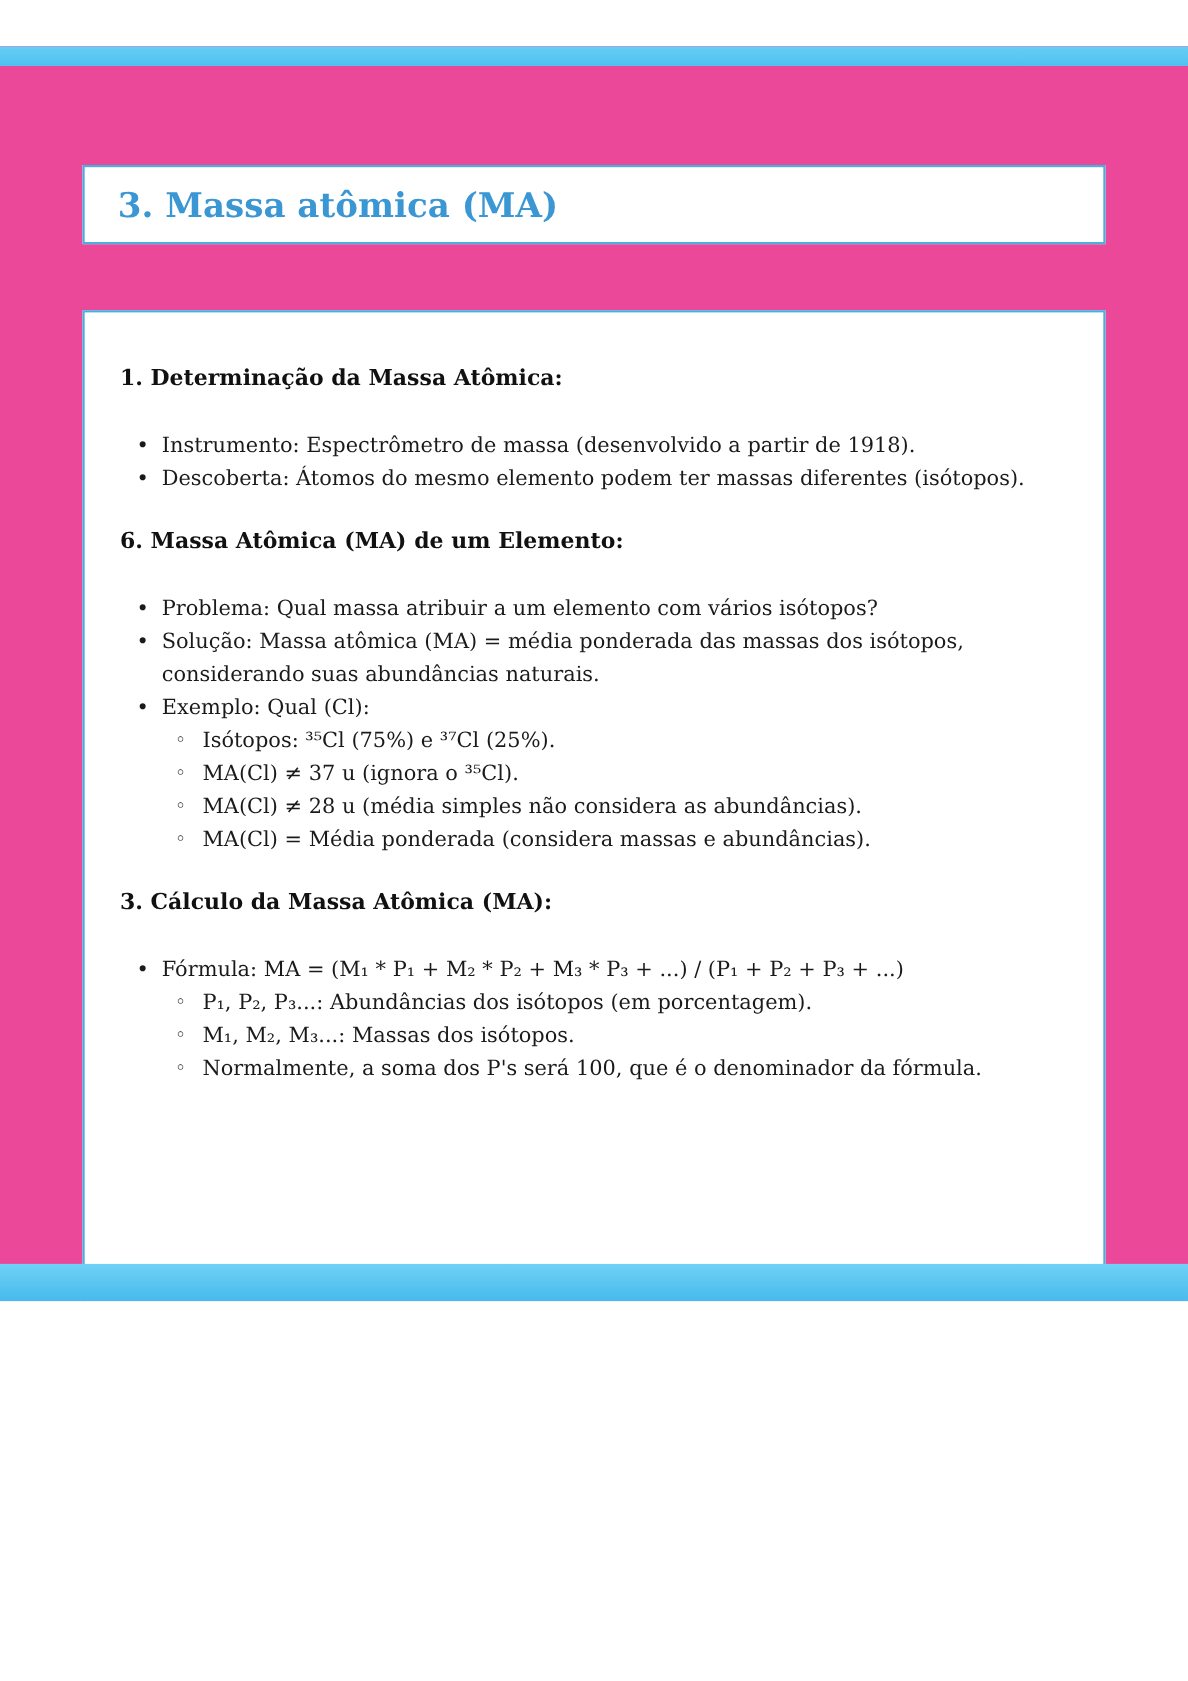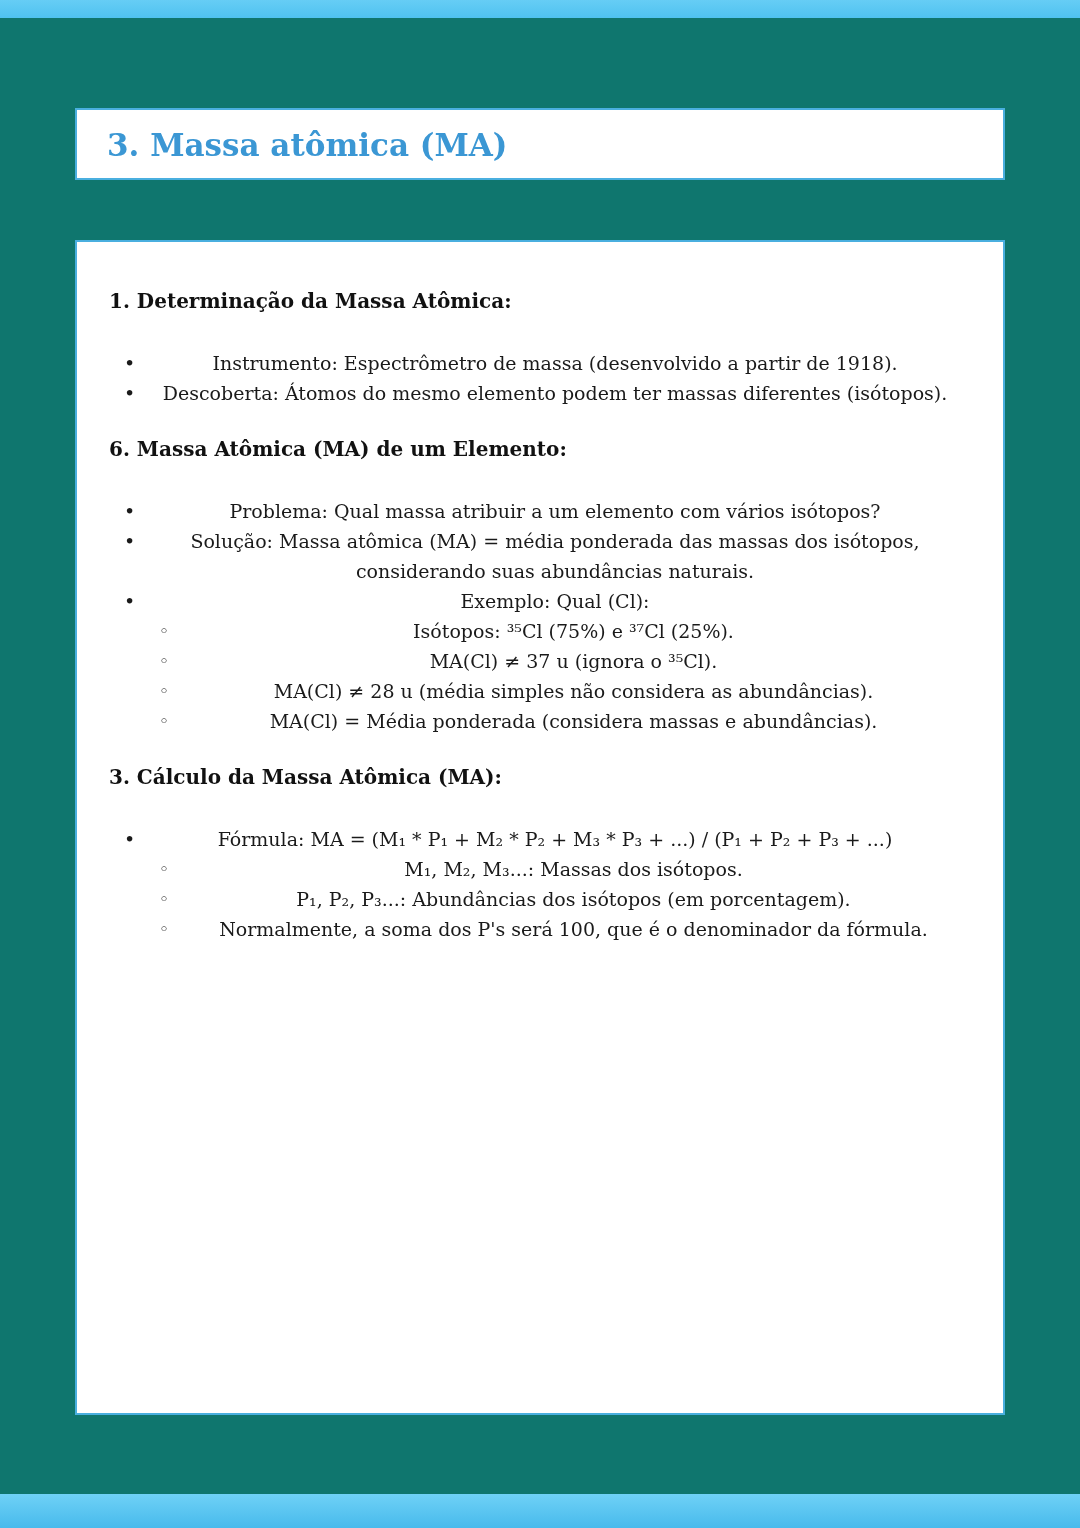--- a/index.html
+++ b/index.html
@@ -3,25 +3,26 @@
 <meta charset="utf-8">
 <style>
   html, body {
     margin: 0;
     padding: 0;
     background: #ffffff;
   }
   .page {
     position: relative;
     width: 1080px;
-    height: 1528px;
-    background: #0f766e;
+    height: 1141px;
+    background: #ec4899;
     font-family: "DejaVu Serif", "Liberation Serif", serif;
     color: #1a1a1a;
     overflow: hidden;
+    margin-top: 42px;
   }
   .top-bar {
     position: absolute;
     top: 0; left: 0;
     width: 100%;
     height: 18px;
     background: linear-gradient(#66cdf5, #4fc2f0);
   }
   .bottom-bar {
     position: absolute;
@@ -78,21 +79,20 @@
   ul {
     list-style: none;
     margin: 0;
     padding: 0;
     font-size: 19px;
   }
   ul.lvl1 > li {
     position: relative;
     padding-left: 38px;
     line-height: 30px;
-    text-align: center;
   }
   ul.lvl1 > li::before {
     content: "\2022";
     position: absolute;
     left: 15px;
     top: 0;
     line-height: 30px;
     color: #1a1a1a;
   }
   ul.lvl2 > li {
@@ -159,24 +159,24 @@
         </ul>
       </li>
     </ul>
 
     <h3 class="sec">3. Cálculo da Massa Atômica (MA):</h3>
     <ul class="lvl1">
       <li>
         <span>Fórmula: MA = (M₁ * P₁ + M₂ * P₂ + M₃ * P₃ + ...) / (P₁ + P₂ + P₃ + ...)</span>
         <ul class="lvl2">
           <li>
-            <span>M₁, M₂, M₃...: Massas dos isótopos.</span>
+            <span>P₁, P₂, P₃...: Abundâncias dos isótopos (em porcentagem).</span>
           </li>
           <li>
-            <span>P₁, P₂, P₃...: Abundâncias dos isótopos (em porcentagem).</span>
+            <span>M₁, M₂, M₃...: Massas dos isótopos.</span>
           </li>
           <li>
             <span>Normalmente, a soma dos P's será 100, que é o denominador da fórmula.</span>
           </li>
         </ul>
       </li>
     </ul>
 
   </div>
 

